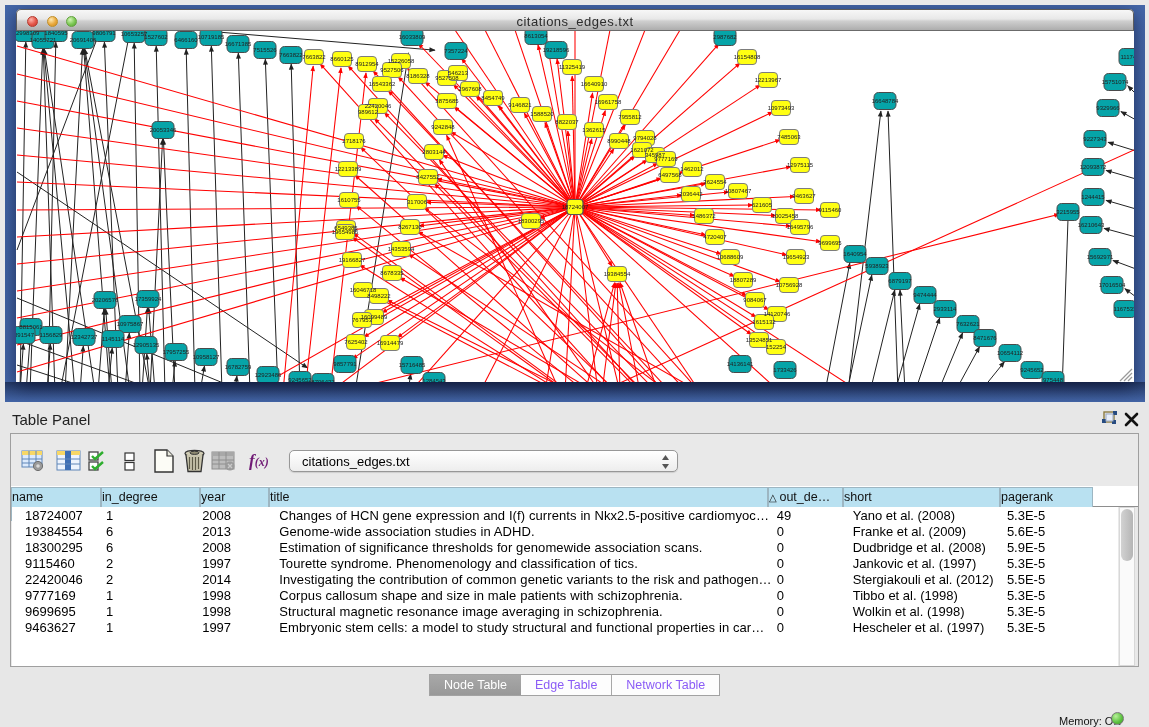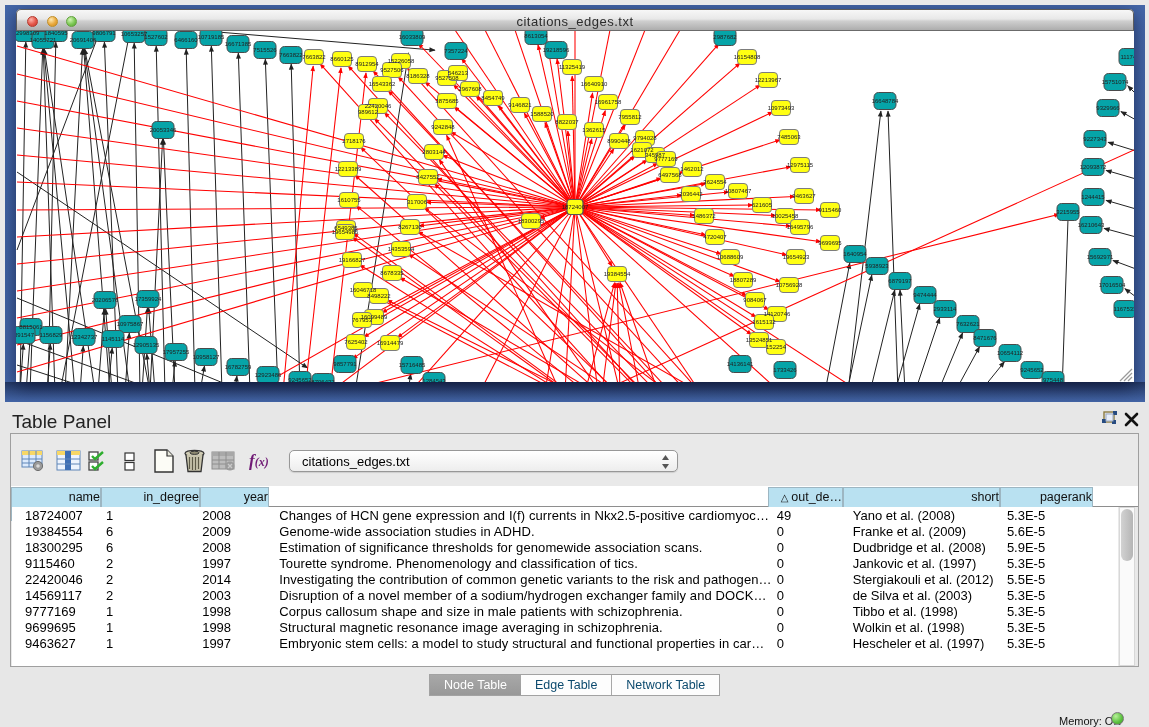--- a/index.html
+++ b/index.html
@@ -9,41 +9,41 @@
  background:linear-gradient(180deg,rgba(8,18,45,.55),rgba(8,18,45,0))}
 #win{position:absolute;left:11px;top:4px;width:1118px;height:373px;
  border-radius:5px 5px 0 0;box-shadow:0 5px 18px rgba(0,0,25,.55);background:#fff}
 #titlebar{position:absolute;left:0;top:0;width:100%;height:22px;border-radius:5px 5px 0 0;
  background:linear-gradient(180deg,#f7f7f7 0%,#e8e8e8 45%,#cfcfcf 55%,#adadad 100%);
  border:1px solid #5c5c5c;border-bottom:1px solid #6b6b6b}
 #titlebar .t{position:absolute;left:0;right:0;top:4px;text-align:center;
  font-size:13px;letter-spacing:.5px;color:#2c2c2c}
 .light{position:absolute;top:6px;width:11px;height:11px;border-radius:50%}
 #tablepanel{position:absolute;left:0;top:402px;width:1149px;height:325px;background:#e7e7e7}
-#tp-title{position:absolute;left:12px;top:411px;font-size:19px;color:#222}
+#tp-title{position:absolute;left:12px;top:411px;font-size:15px;color:#222}
 #subpanel{position:absolute;left:10px;top:433px;width:1129px;height:234px;
  border:1px solid #9f9f9f;background:#e9e9e9}
 #thead{position:absolute;left:11px;top:486px;width:1127px;height:21px;background:#fff;border-bottom:1px solid #8e8e8e}
 .hc{position:absolute;top:1px;height:34px;background:#b9e1f1;
- border:1px solid #9db6c2;font-size:12.5px;color:#111;text-align:right;line-height:19px}
+ border:1px solid #9db6c2;font-size:12.5px;color:#111;text-align:left;line-height:19px}
 #tbl{position:absolute;left:12px;top:507px;width:1106px;height:159px;background:#fff;overflow:hidden}
 table{border-collapse:collapse;table-layout:fixed;width:1083px;font-size:13px;color:#000}
 td{height:16px;padding:0;white-space:nowrap;overflow:hidden}
 td.c0{width:90px;padding-left:13px}
 td.c1{width:99px;padding-left:4px}
 td.c2{width:69px;padding-left:1px}
 td.c3{width:499px;padding-left:9px;letter-spacing:.1px}
 td.c4{width:75px;padding-left:7px}
 td.c5{width:157px;padding-left:8px}
 td.c6{width:93px;padding-left:5px}
 #vscroll{position:absolute;left:1119px;top:507px;width:16px;height:159px;background:#fafafa;border:1px solid #d8d8d8}
 #vthumb{position:absolute;left:1px;top:1px;width:12px;height:52px;background:linear-gradient(90deg,#d2d2d2,#b5b5b5);border-radius:6px}
 #tabs{position:absolute;left:429px;top:674px;height:22px;display:flex;
  border:1px solid #a2a2a2;border-radius:0;overflow:hidden;background:#fdfdfd}
-.tab{font-size:12.5px;line-height:20px;padding:0 14px;color:#0c4a6e;border-right:1px solid #a8a8a8}
+.tab{font-size:12.5px;line-height:20px;padding:0 14px;color:#8b5cf6;border-right:1px solid #a8a8a8}
 .tab.sel{background:linear-gradient(180deg,#a8a8a8,#989898);color:#fff;border-right:none}
 .tab:last-child{border-right:none}
 #mem{position:absolute;left:1059px;top:715px;font-size:11px;color:#111}
 #memdot{position:absolute;left:1111px;top:712px;width:13px;height:13px;border-radius:50%;
  background:radial-gradient(circle at 35% 30%,#b8f09a,#59bf3d 60%,#3f9a28);border:1px solid #777}
 .icon{position:absolute;top:450px}
 </style></head><body>
 <div id="desktop">
     <div class="shade"></div>
  <div id="win">
@@ -607,40 +607,41 @@
   <svg style="position:absolute;right:6px;top:3px" width="11" height="16">
     <path d="M5.5 1 L9 6 H2 Z" fill="#555"></path>
       <path d="M5.5 15 L2 10 H9 Z" fill="#555"></path>
   </svg>
 </div>
 
 <div id="thead">
   <div class="hc" style="left:0px;width:90px">name</div>
   <div class="hc" style="left:90px;width:99px">in_degree</div>
   <div class="hc" style="left:189px;width:69px">year</div>
+  <div class="hc" style="left:258px;width:499px">title</div>
   <div class="hc" style="left:757px;width:75px"><span style="font-size:10px">△ </span>out_de…</div>
   <div class="hc" style="left:832px;width:157px">short</div>
   <div class="hc" style="left:989px;width:93px">pagerank</div>
 </div>
 <div id="tbl">
     <table>
       <tbody>
         <tr>
           <td class="c0">18724007</td>
           <td class="c1">1</td>
           <td class="c2">2008</td>
           <td class="c3">Changes of HCN gene expression and I(f) currents in Nkx2.5‑positive cardiomyoc…</td>
           <td class="c4">49</td>
           <td class="c5">Yano et al. (2008)</td>
           <td class="c6">5.3E‑5</td>
         </tr>
         <tr>
           <td class="c0">19384554</td>
           <td class="c1">6</td>
-          <td class="c2">2009</td>
+          <td class="c2">2013</td>
           <td class="c3">Genome‑wide association studies in ADHD.</td>
           <td class="c4">0</td>
           <td class="c5">Franke et al. (2009)</td>
           <td class="c6">5.6E‑5</td>
         </tr>
         <tr>
           <td class="c0">18300295</td>
           <td class="c1">6</td>
           <td class="c2">2008</td>
           <td class="c3">Estimation of significance thresholds for genomewide association scans.</td>
@@ -658,29 +659,20 @@
           <td class="c6">5.3E‑5</td>
         </tr>
         <tr>
           <td class="c0">22420046</td>
           <td class="c1">2</td>
           <td class="c2">2014</td>
           <td class="c3">Investigating the contribution of common genetic variants to the risk and pathogen…</td>
           <td class="c4">0</td>
           <td class="c5">Stergiakouli et al. (2012)</td>
           <td class="c6">5.5E‑5</td>
-        </tr>
-        <tr>
-          <td class="c0">14569117</td>
-          <td class="c1">2</td>
-          <td class="c2">2003</td>
-          <td class="c3">Disruption of a novel member of a sodium/hydrogen exchanger family and DOCK…</td>
-          <td class="c4">0</td>
-          <td class="c5">de Silva et al. (2003)</td>
-          <td class="c6">5.3E‑5</td>
         </tr>
         <tr>
           <td class="c0">9777169</td>
           <td class="c1">1</td>
           <td class="c2">1998</td>
           <td class="c3">Corpus callosum shape and size in male patients with schizophrenia.</td>
           <td class="c4">0</td>
           <td class="c5">Tibbo et al. (1998)</td>
           <td class="c6">5.3E‑5</td>
         </tr>

